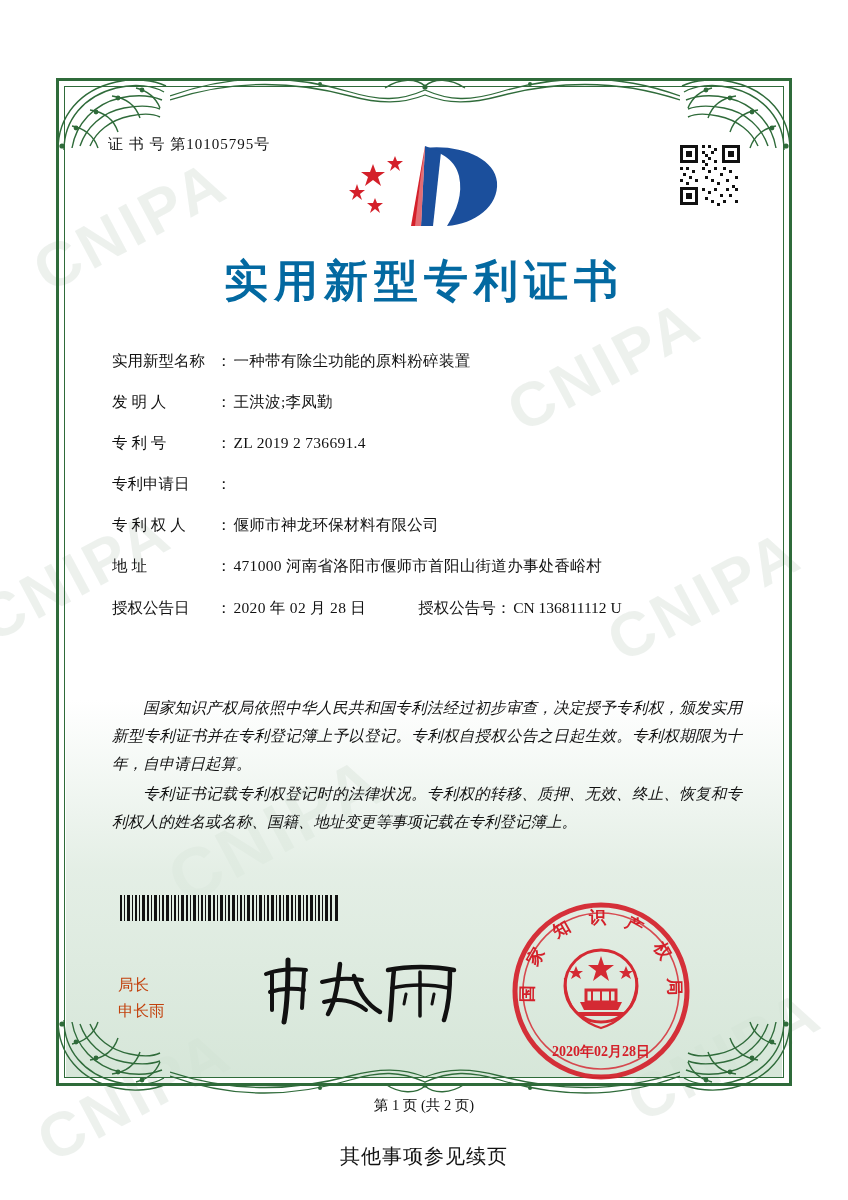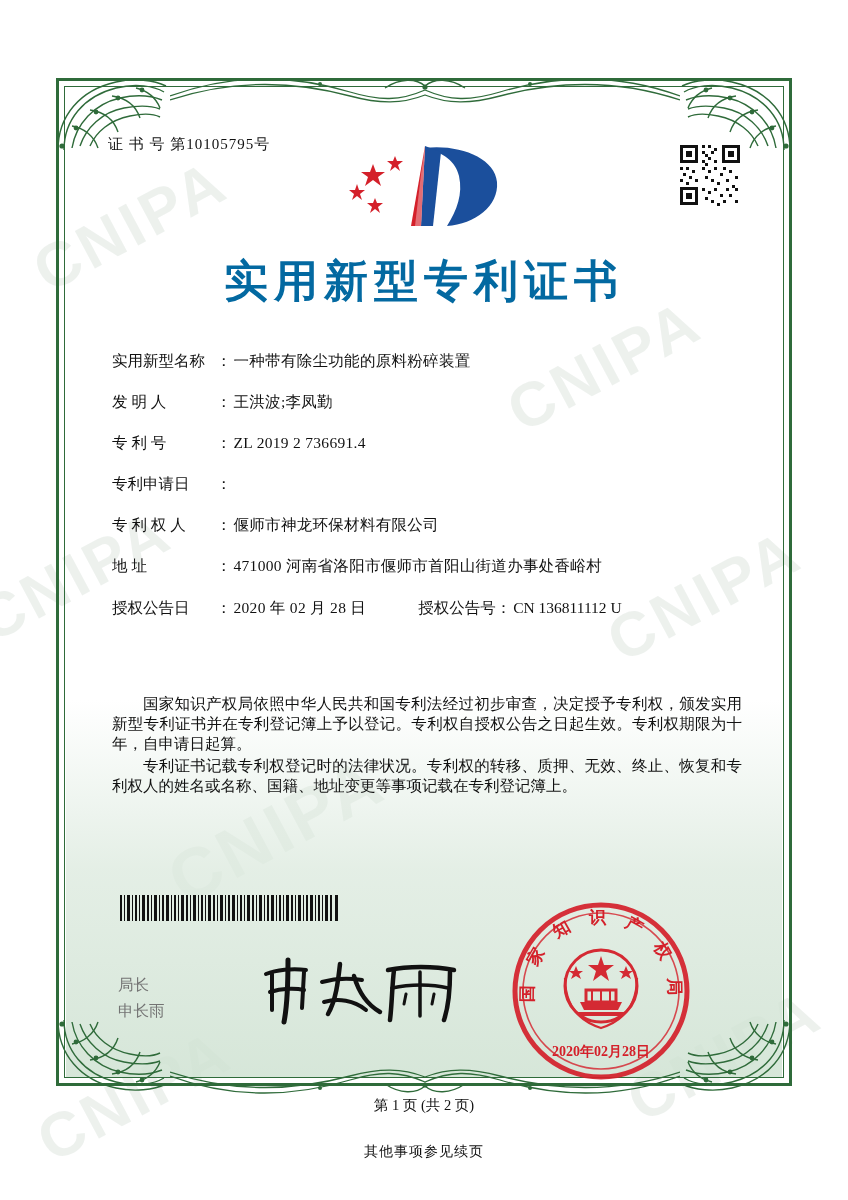--- a/index.html
+++ b/index.html
@@ -182,44 +182,45 @@
     margin-left: 2px;
     flex: 1 1 auto;
   }
 
   .paragraphs {
     position: absolute;
     left: 112px;
     top: 694px;
     width: 630px;
     font-size: 15.5px;
-    line-height: 20px;
+    line-height: 28px;
     color: #111;
     text-align: justify;
+    font-style: italic;
   }
   .paragraphs p {
     margin: 0 0 2px 0;
     text-indent: 2em;
   }
 
   .barcode {
     position: absolute;
     left: 120px;
     top: 895px;
     width: 220px;
     height: 26px;
   }
   .barcode svg { display:block; width:100%; height:100%; }
 
   .director {
     position: absolute;
     left: 118px;
     top: 972px;
     font-size: 15.5px;
-    color: #737373;
+    color: #c2410c;
     line-height: 26px;
   }
 
   .signature {
     position: absolute;
     left: 258px;
     top: 952px;
     width: 210px;
     height: 76px;
   }
@@ -242,21 +243,21 @@
     text-align: center;
     font-size: 14.5px;
     color: #111;
   }
 
   .footer-note {
     position: absolute;
     left: 0; right: 0;
     top: 1143px;
     text-align: center;
-    font-size: 14px;
+    font-size: 20px;
     color: #111;
     letter-spacing: 1px;
   }
 </style>
 </head>
 <body>
 
 <div class="page">
 
   <div class="watermarks">

